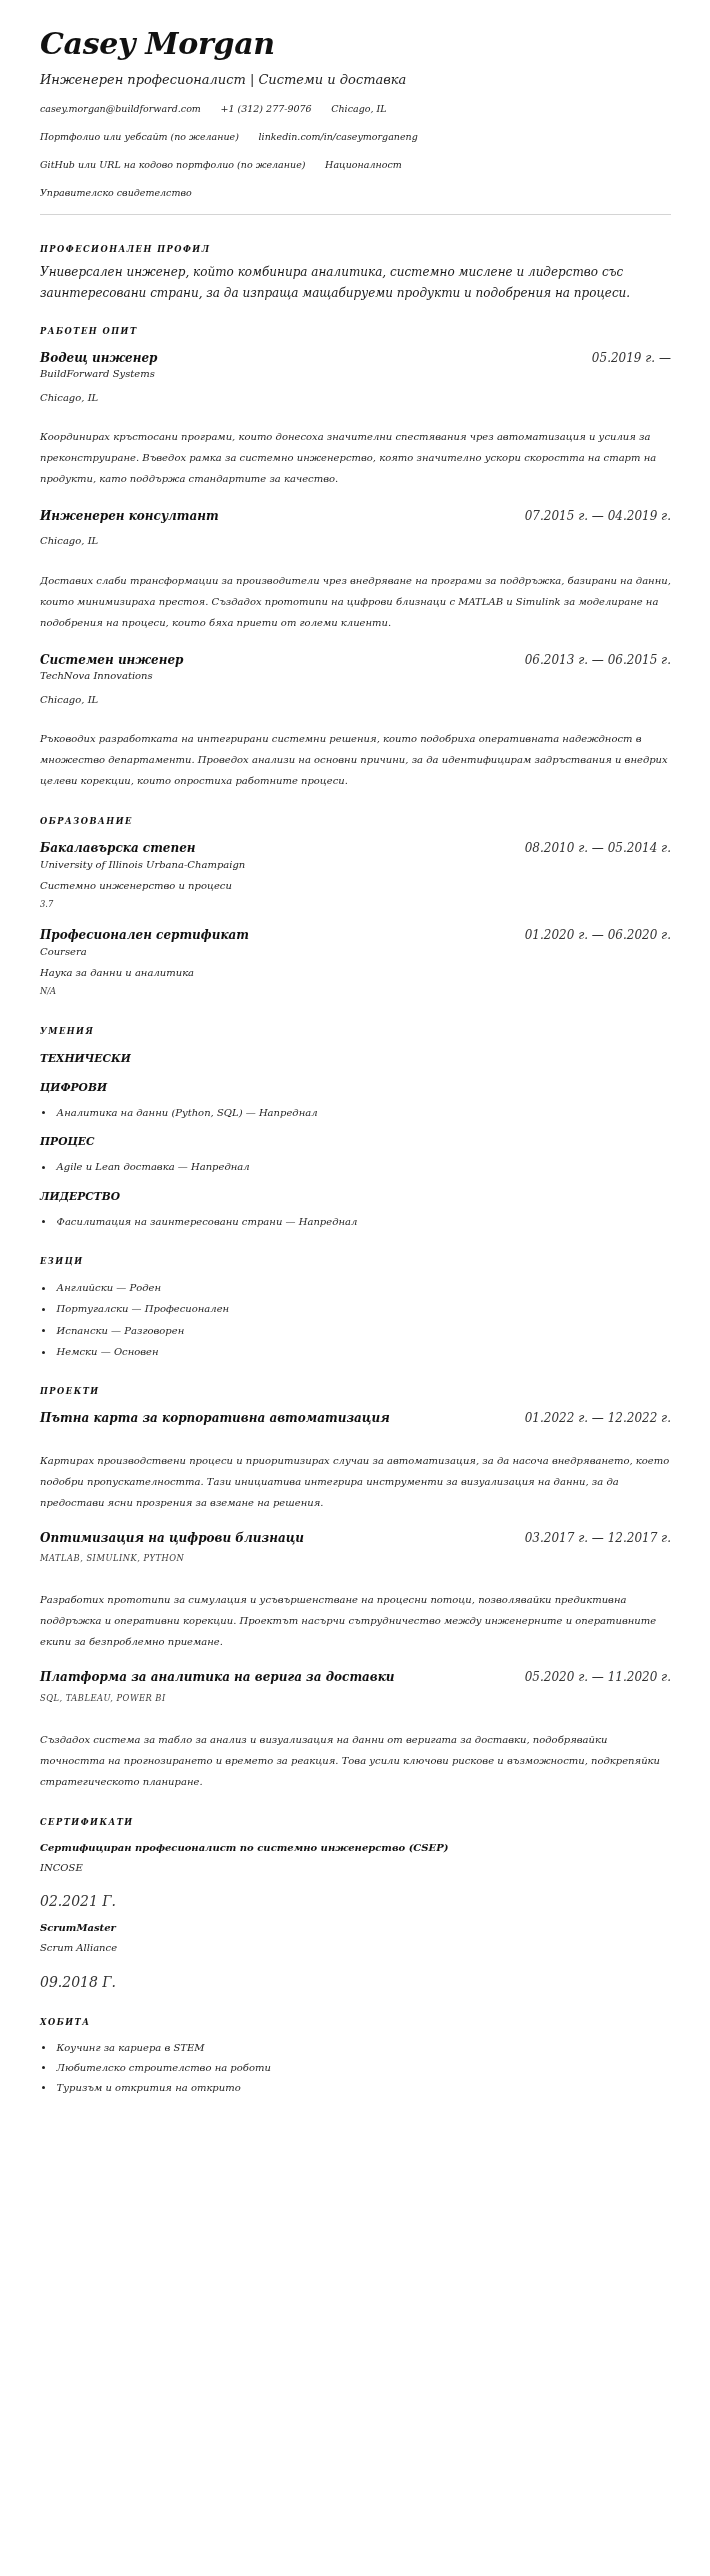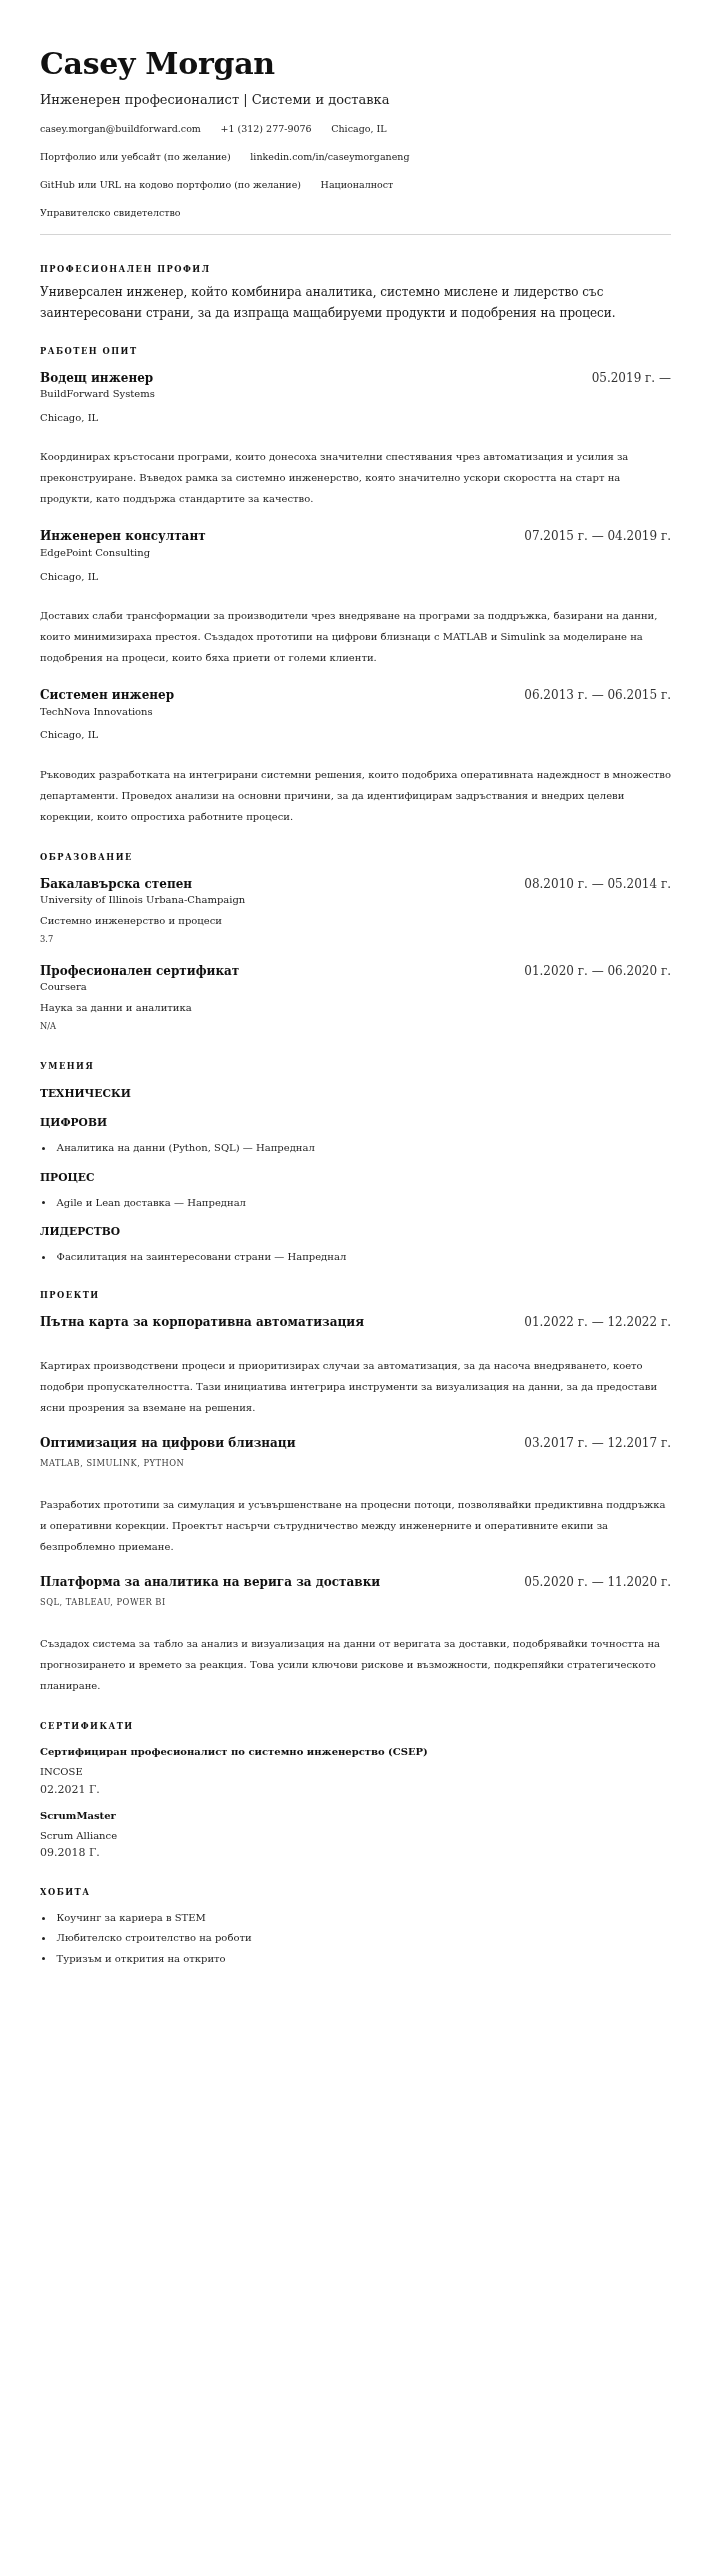--- a/index.html
+++ b/index.html
@@ -4,22 +4,23 @@
   <style>
     * { box-sizing: border-box; margin: 0; padding: 0; }
     html, body { background: #ffffff; }
     body {
       width: 711px;
       min-height: 2576px;
       font-family: "DejaVu Serif", serif;
       color: #1a1a1a;
     }
     .page {
-      padding: 46px 39px 24px 40px;
+      padding: 26px 39px 24px 40px;
       width: 688px;
+      font-style: italic;
     }
     
     .name {
       font-size: 30px;
       font-weight: bold;
       color: #111;
       line-height: 36px;
       letter-spacing: -0.3px;
     }
     .headline {
@@ -157,21 +158,21 @@
       text-transform: uppercase;
     }
     .proj-desc { margin-top: 24px; }
 
     
     .sec-cert { margin-top: 24px; }
     .cert-list { margin-top: 12px; }
     .cert + .cert { margin-top: 12px; }
     .cert-name { font-size: 10px; font-weight: bold; line-height: 15.4px; color: #111; }
     .cert-issuer { font-size: 10px; line-height: 15.4px; margin-top: 4.7px; color: #222; }
-    .cert-date { font-size: 11px; line-height: 13px; margin-top: 3px; color: #333; text-transform: uppercase; }
+    .cert-date { font-size: 14px; line-height: 13px; margin-top: 20px; color: #333; text-transform: uppercase; }
 
     
     .sec-hob { margin-top: 27px; }
     .sec-hob ul.bullets { margin-top: 12px; }
     .sec-hob ul.bullets li { margin-bottom: 4.7px; }
   </style>
 </head>
 <body>
 
 <div class="page">
@@ -215,21 +216,20 @@
         </div>
         <div class="entry-sub">BuildForward Systems</div>
         <div class="entry-loc">Chicago, IL</div>
         <p class="entry-desc">Координирах кръстосани програми, които донесоха значителни спестявания чрез автоматизация и усилия за преконструиране. Въведох рамка за системно инженерство, която значително ускори скоростта на старт на продукти, като поддържа стандартите за качество.</p>
       </div>
       <div class="entry">
         <div class="entry-head">
           <div class="entry-title">Инженерен консултант</div>
           <div class="entry-date">07.2015 г. — 04.2019 г.</div>
         </div>
-        <div class="entry-sub">EdgePoint Consulting</div>
         <div class="entry-loc">Chicago, IL</div>
         <p class="entry-desc">Доставих слаби трансформации за производители чрез внедряване на програми за поддръжка, базирани на данни, които минимизираха престоя. Създадох прототипи на цифрови близнаци с MATLAB и Simulink за моделиране на подобрения на процеси, които бяха приети от големи клиенти.</p>
       </div>
       <div class="entry">
         <div class="entry-head">
           <div class="entry-title">Системен инженер</div>
           <div class="entry-date">06.2013 г. — 06.2015 г.</div>
         </div>
         <div class="entry-sub">TechNova Innovations</div>
         <div class="entry-loc">Chicago, IL</div>
@@ -280,20 +280,29 @@
       </ul>
     </div>
     <div class="skill-group">
       <div class="skill-cat">Лидерство</div>
       <ul class="bullets">
         <li>Фасилитация на заинтересовани страни — Напреднал</li>
       </ul>
     </div>
   </section>
 
+  <section class="section sec-lang">
+    <h2 class="section-title">Езици</h2>
+    <ul class="bullets">
+      <li>Английски — Роден</li>
+      <li>Португалски — Професионален</li>
+      <li>Испански — Разговорен</li>
+      <li>Немски — Основен</li>
+    </ul>
+  </section>
 
   <section class="section sec-proj">
     <h2 class="section-title">Проекти</h2>
     <div class="proj-list">
       <div class="entry">
         <div class="entry-head">
           <div class="entry-title">Пътна карта за корпоративна автоматизация</div>
           <div class="entry-date">01.2022 г. — 12.2022 г.</div>
         </div>
         <p class="entry-desc proj-desc">Картирах производствени процеси и приоритизирах случаи за автоматизация, за да насоча внедряването, което подобри пропускателността. Тази инициатива интегрира инструменти за визуализация на данни, за да предостави ясни прозрения за вземане на решения.</p>

